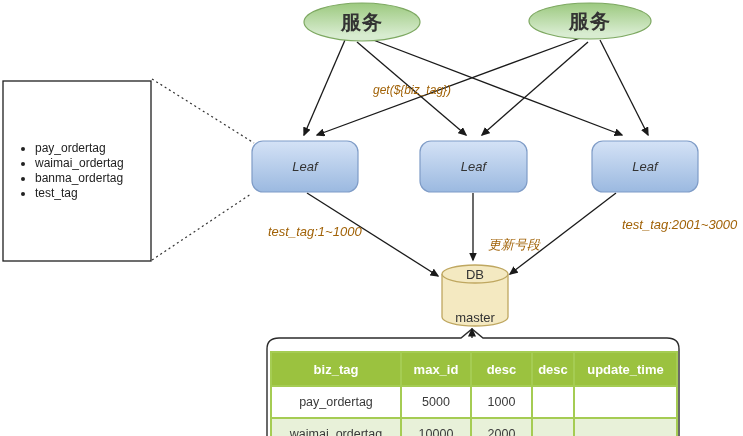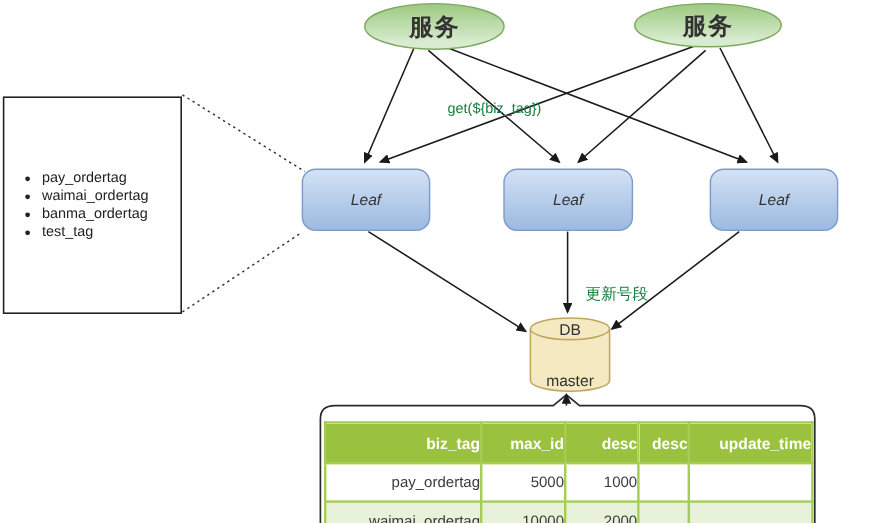--- a/index.html
+++ b/index.html
@@ -1,39 +1,39 @@
 <!DOCTYPE html>
 <html><head>
 <meta charset="utf-8">
 <style>
   html,body{margin:0;padding:0;background:#ffffff;}
   .canvas{
     position:relative;width:743px;height:436px;overflow:hidden;background:#ffffff;
     font-family:"Liberation Sans", sans-serif;color:#3a3a3a;
   }
   .layer{position:absolute;left:0;top:0;width:743px;height:436px;}
-  .lbl{position:absolute;white-space:nowrap;color:#15803d;}
+  .lbl{position:absolute;white-space:nowrap;color:#a16207;font-style:italic;}
   .node-label{position:absolute;display:flex;align-items:center;justify-content:center;color:#333;text-align:right;}
   .svc-label{font-size:20px;font-weight:600;letter-spacing:1px;}
   .leaf-label{font-size:13px;font-style:italic;}
   .db-label{font-size:13px;text-align:center;line-height:15px;flex-direction:column;gap:28px;}
   .edge-label{font-size:13px;}
   .get-label{font-size:12px;}
   .tag-list{
     position:absolute;left:3px;top:81px;width:148px;height:180px;
     box-sizing:border-box;display:flex;align-items:center;
   }
   .tag-list ul{margin:0;padding:0 0 0 32px;font-size:12px;line-height:15px;color:#222;}
   .tag-list li{margin:0;padding:0;}
   table.seg{
     position:absolute;left:270px;top:351px;width:406px;
     border-collapse:collapse;table-layout:fixed;font-size:12.5px;
   }
   table.seg th,table.seg td{
-    border:2px solid #a5cc53;padding:0 0 0 0;text-align:right;
+    border:2px solid #a5cc53;padding:0 0 0 0;text-align:center;
     overflow:hidden;white-space:nowrap;margin-top:17px;
   }
   table.seg th{background:#9bc23f;color:#ffffff;font-weight:bold;font-size:13px;height:32px;}
   table.seg td{height:30px;color:#3a3a3a;background:#ffffff;}
   table.seg tr.alt td{background:#e8f1d9;}
 </style>
 </head>
 <body>
 
 <div class="canvas">
@@ -91,20 +91,22 @@
   <div class="node-label leaf-label" style="left:252px;top:141px;width:106px;height:51px;">Leaf</div>
   <div class="node-label leaf-label" style="left:420px;top:141px;width:107px;height:51px;">Leaf</div>
   <div class="node-label leaf-label" style="left:592px;top:141px;width:106px;height:51px;">Leaf</div>
 
   <div class="node-label db-label" style="left:442px;top:280px;width:66px;height:32px;">
     <span>DB</span>
     <span>master</span>
   </div>
 
   <div class="lbl get-label" style="left:373px;top:83px;">get(${biz_tag})</div>
+  <div class="lbl edge-label" style="left:268px;top:224px;">test_tag:1~1000</div>
+  <div class="lbl edge-label" style="left:622px;top:217px;">test_tag:2001~3000</div>
   <div class="lbl edge-label" style="left:488px;top:236px;">更新号段</div>
 
   <div class="tag-list">
     <ul>
       <li>pay_ordertag</li>
       <li>waimai_ordertag</li>
       <li>banma_ordertag</li>
       <li>test_tag</li>
     </ul>
   </div>

